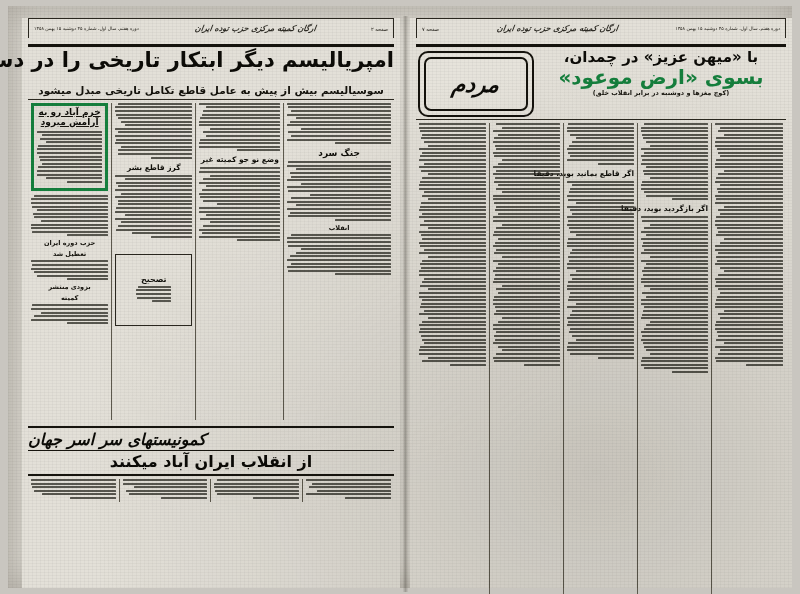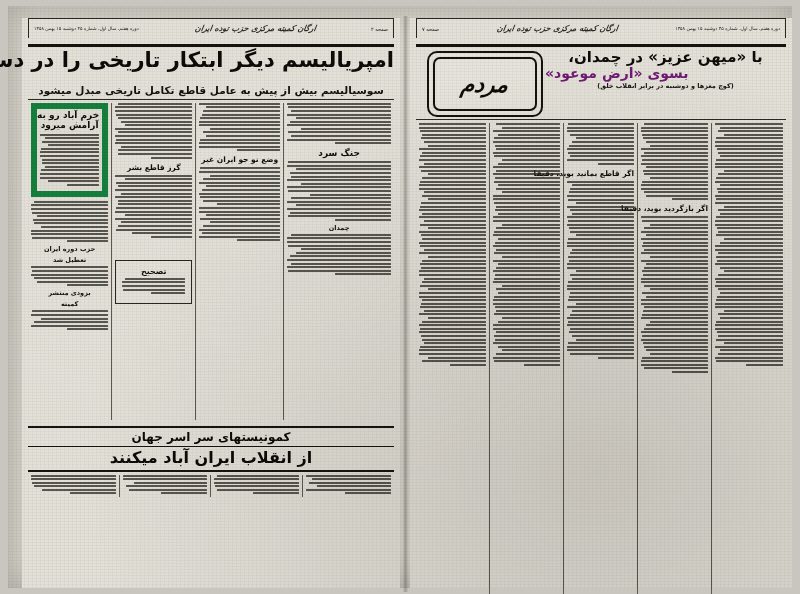--- a/index.html
+++ b/index.html
@@ -49,21 +49,21 @@
   .hl{padding:2px 6px 1px;}
   .hl-main{
     font-size:21px;font-weight:bold;line-height:1.08;text-align:center;
     color:#0c0b07;letter-spacing:-.4px;white-space:nowrap;
   }
   .hl-sub{
     font-size:10.5px;font-weight:bold;line-height:1.15;text-align:center;
     color:#14120c;letter-spacing:-.2px;white-space:nowrap;margin-top:12px;
   }
   .hl-r1{font-size:15px;font-weight:bold;line-height:1.12;text-align:center;color:#0c0b07;white-space:nowrap;}
-  .hl-r2{font-size:14px;font-weight:bold;line-height:1.12;text-align:left;color:#701a75;white-space:nowrap;}
+  .hl-r2{font-size:20px;font-weight:bold;line-height:1.12;text-align:center;color:#15803d;white-space:nowrap;}
   .hl-kicker{font-size:6.5px;font-weight:bold;text-align:center;color:#17150e;margin-top:1px;}
 
   .rule-thick{height:2px;background:#16140e;margin:3px 6px 0;}
   .rule-thin{height:1px;background:#2c2920;margin:2px 6px 0;}
 
   
   .cols{display:flex;flex-direction:row;gap:0;padding:3px 6px 0;box-sizing:border-box;}
   .col{position:relative;box-sizing:border-box;padding:0 3px;}
   .col + .col{border-right:1px solid #5d594d;}
   .col:first-child{}
@@ -76,44 +76,44 @@
   .ln.last{width:54%}
 
   .subhead{
     font-size:9px;font-weight:bold;text-align:center;color:#100f0a;
     margin:4px 0 3px;white-space:nowrap;letter-spacing:-.2px;
   }
   .subhead.sm{font-size:7.5px;}
   .minihead{font-size:6.5px;font-weight:bold;text-align:center;margin:3px 0 2px;color:#14120c;}
 
   
-  .sidebox{border:6px solid #15803d;padding:2px 3px;box-sizing:border-box;background:#dfdcd3;}
+  .sidebox{border:3px solid #15803d;padding:2px 3px;box-sizing:border-box;background:#dfdcd3;text-decoration:underline;}
   .sidebox .sh{font-size:9px;font-weight:bold;text-align:center;line-height:1.1;color:#0e0d08;white-space:nowrap;}
 
   
   .logoplate{
     position:relative;width:112px;height:62px;margin:2px auto 0;
     border:2px solid #14120c;border-radius:10px;
     display:flex;align-items:center;justify-content:center;background:#e6e3db;
   }
   .logoplate .inner{
     position:absolute;inset:4px;border:2px solid #14120c;border-radius:7px;
   }
   .logoplate .word{
     position:relative;font-size:22px;font-weight:bold;font-style:italic;
     color:#0d0c08;transform:skewX(-8deg);letter-spacing:-1px;white-space:nowrap;
   }
 
   
   .banner{margin:4px 6px 0;border-top:2px solid #16140e;padding-top:3px;}
-  .banner .b1{font-size:12px;font-weight:bold;text-align:center;color:#0b0a06;white-space:nowrap;line-height:1.1;}
+  .banner .b1{font-size:16px;font-weight:bold;text-align:left;color:#0b0a06;white-space:nowrap;line-height:1.1;font-style:italic;}
   .banner .b2{font-size:16px;font-weight:bold;text-align:center;color:#0b0a06;white-space:nowrap;line-height:1.1;}
   .banner .midrule{height:1px;background:#16140e;margin:2px 0;}
 
-  .corr{border:1px solid #2a271f;padding:6px;margin-top:22px;}
+  .corr{border:1px solid #2a271f;padding:20px;margin-top:16px;}
   .corr .t{font-size:8px;font-weight:bold;text-align:center;color:#100f0a;}
 </style>
 </head>
 <body>
 
 <div id="page">
   <div class="sheet">
 
     <div class="page left">
 
@@ -161,21 +161,21 @@
               <div class="ln s3"></div>
             <div class="ln s8"></div>
               <div class="ln s2"></div>
               <div class="ln s5"></div>
             <div class="ln s4"></div>
               <div class="ln s1"></div>
               <div class="ln s7"></div>
             <div class="ln s3"></div>
               <div class="ln last"></div>
           </div>
-          <div class="minihead">چمدان</div>
+          <div class="minihead">انقلاب</div>
           <div class="txt">
             <div class="ln s2"></div>
               <div class="ln s5"></div>
               <div class="ln s1"></div>
             <div class="ln s3"></div>
               <div class="ln s6"></div>
               <div class="ln s4"></div>
             <div class="ln s7"></div>
               <div class="ln s1"></div>
               <div class="ln s2"></div>
@@ -195,21 +195,21 @@
               <div class="ln s5"></div>
             <div class="ln s1"></div>
               <div class="ln s6"></div>
               <div class="ln s2"></div>
             <div class="ln s4"></div>
               <div class="ln s3"></div>
               <div class="ln s1"></div>
             <div class="ln s5"></div>
               <div class="ln last"></div>
           </div>
-          <div class="subhead sm">وضع نو جو ایران غیر</div>
+          <div class="subhead sm">وضع نو جو کمیته غیر</div>
           <div class="txt">
             <div class="ln s3"></div>
               <div class="ln s1"></div>
               <div class="ln s6"></div>
             <div class="ln s2"></div>
               <div class="ln s5"></div>
               <div class="ln s4"></div>
             <div class="ln s7"></div>
               <div class="ln s1"></div>
               <div class="ln s3"></div>
@@ -395,21 +395,21 @@
     <div class="page right">
 
       <div class="masthead">
         <div class="mh-row">
           <span class="mh-issue">دوره هفتم، سال اول، شماره ۴۵ دوشنبه ۱۵ بهمن ۱۳۵۸</span>
           <span class="mh-logo">ارگان کمیته مرکزی حزب توده ایران</span>
           <span class="mh-page-no">صفحه ۷</span>
         </div>
       </div>
 
-      <div style="display:flex;align-items:flex-start;padding:2px 6px 0;box-sizing:border-box;margin-left:9px;">
+      <div style="display:flex;align-items:flex-start;padding:2px 6px 0;box-sizing:border-box;">
         <div style="flex:1;min-width:0;">
           <div class="hl-r1">با «میهن عزیز» در چمدان،</div>
           <div class="hl-r2">بسوی «ارض موعود»</div>
           <div class="hl-kicker">(کوچ مغزها و دوشنبه در برابر انقلاب خلق)</div>
         </div>
         <div style="width:120px;flex:none;">
           <div class="logoplate">
             <div class="inner"></div>
             <div class="word">مردم</div>
           </div>

